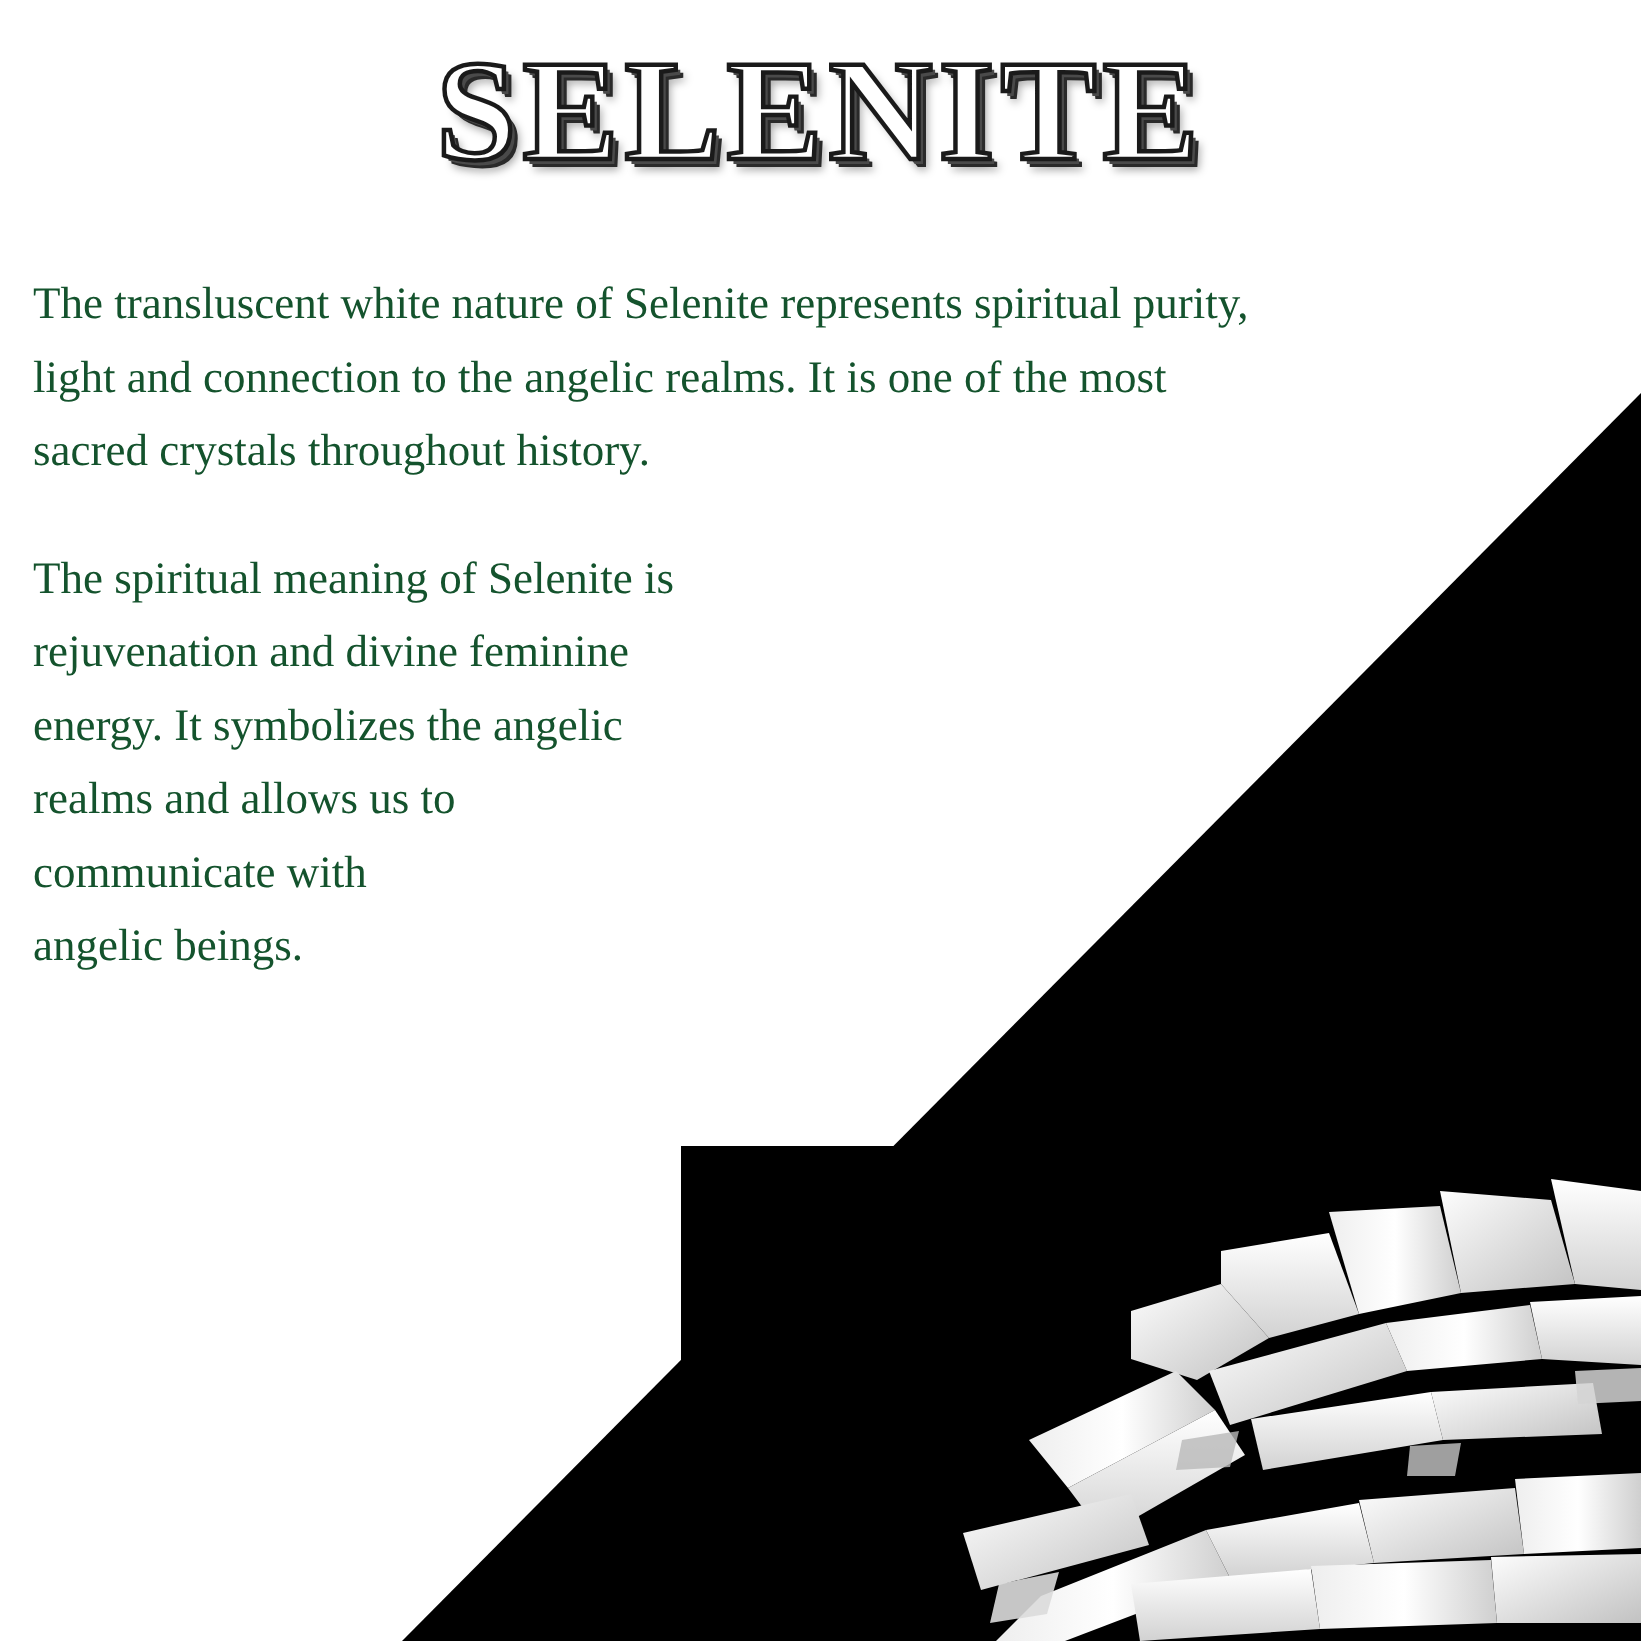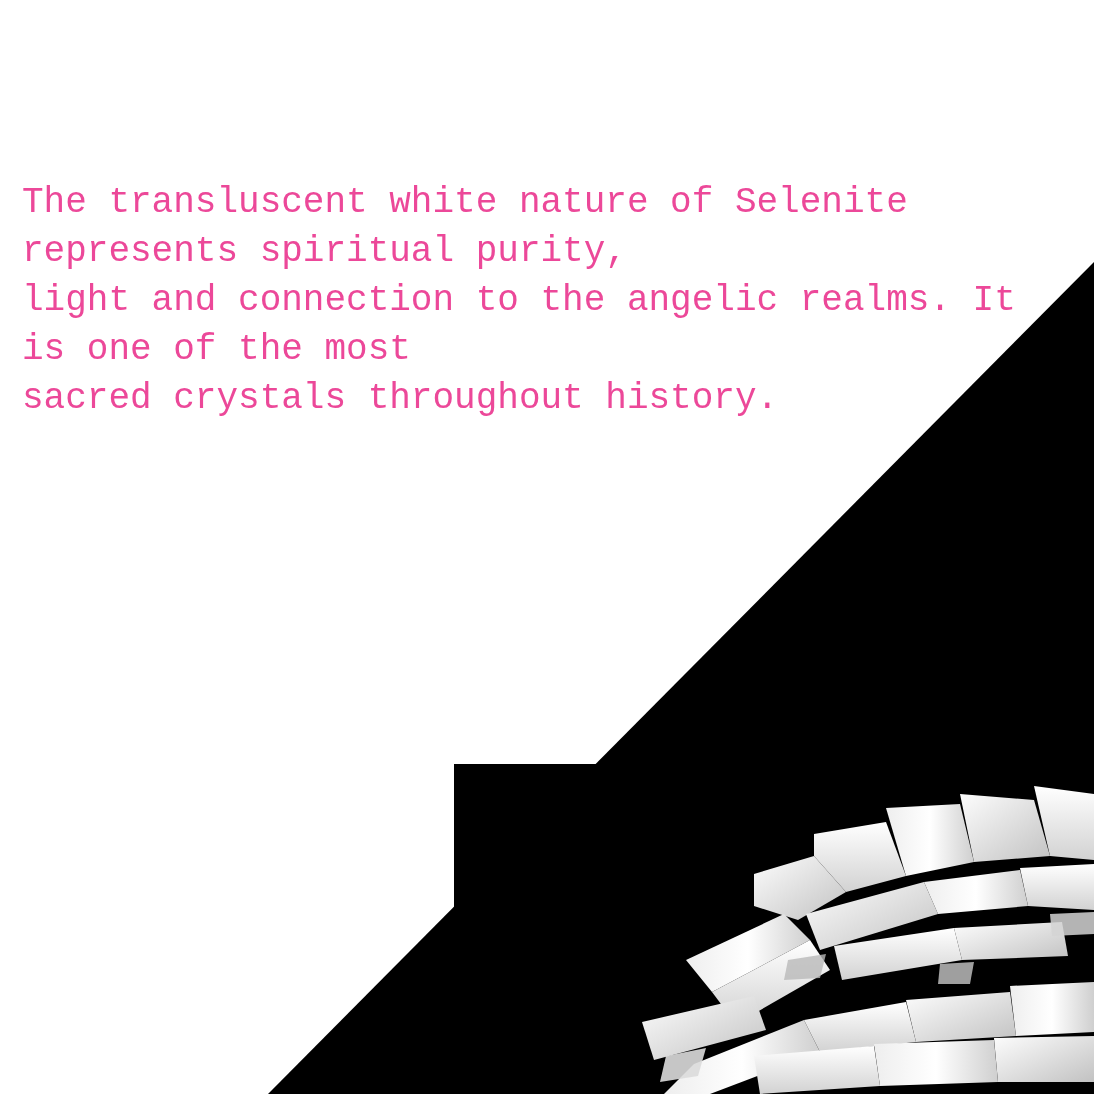--- a/index.html
+++ b/index.html
@@ -65,26 +65,25 @@
 
   
   .body-copy {
     position: absolute;
     top: 178px;
     left: 22px;
     width: 1060px;
     z-index: 3;
   }
   .para {
-    font-size: 36px;
+    font-size: 30px;
     line-height: 49px;
-    color: #ec4899;
+    color: #14532d;
     margin: 0 0 36px 0;
     white-space: pre-line;
-    font-family: Liberation Mono, monospace;
   }
   .para:last-child { margin-bottom: 0; }
   .p1 { width: 1056px; }
   .p2 { width: 930px; }
   .p3 { width: 600px; }
 </style>
 </head>
 <body>
 
 <div id="page">
@@ -139,20 +138,29 @@
       <polygon points="420,280 540,276 544,318 426,322" fill="url(#g3)"></polygon>
       <polygon points="540,274 640,272 640,318 544,318" fill="url(#g2)"></polygon>
 
       <polygon points="334,196 372,190 366,214 330,216" fill="#b9b9b9" opacity="0.8"></polygon>
       <polygon points="486,200 520,198 516,220 484,220" fill="#c7c7c7" opacity="0.8"></polygon>
       <polygon points="212,292 252,284 244,312 206,318" fill="#dcdcdc" opacity="0.9"></polygon>
       <polygon points="596,150 640,148 640,170 598,172" fill="#d4d4d4" opacity="0.85"></polygon>
     </svg>
   </div>
 
+  <div class="title-wrap">
+    <span class="title">SELENITE</span>
+  </div>
 
   <div class="body-copy">
     <p class="para p1">The transluscent white nature of Selenite represents spiritual purity,
 light and connection to the angelic realms. It is one of the most
 sacred crystals throughout history.</p>
+    <p class="para p3">The spiritual meaning of Selenite is
+rejuvenation and divine feminine
+energy. It symbolizes the angelic
+realms and allows us to
+communicate with
+angelic beings.</p>
   </div>
 
 </div>
 
 </body></html>

